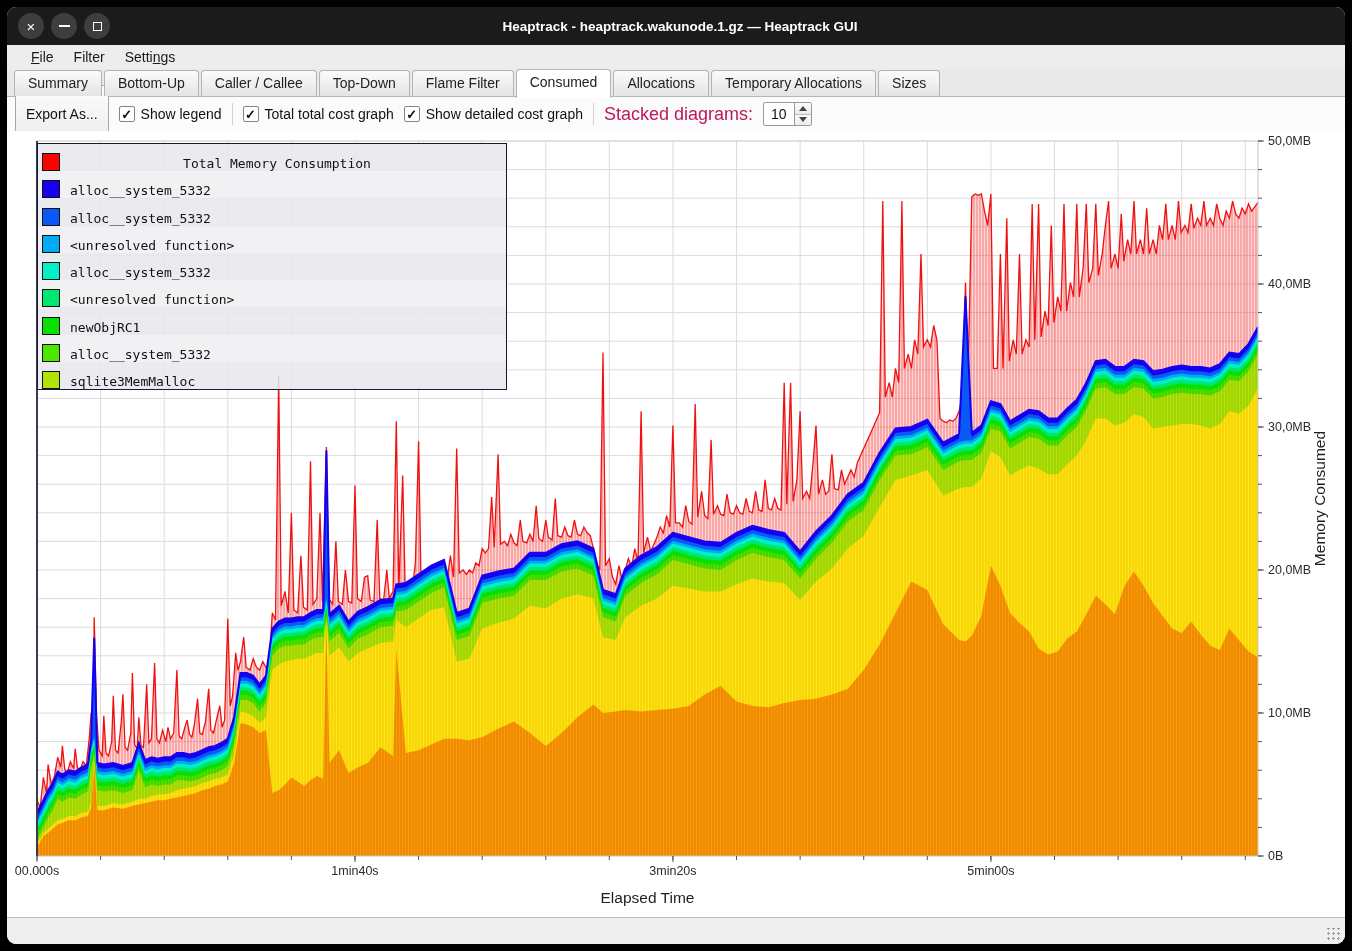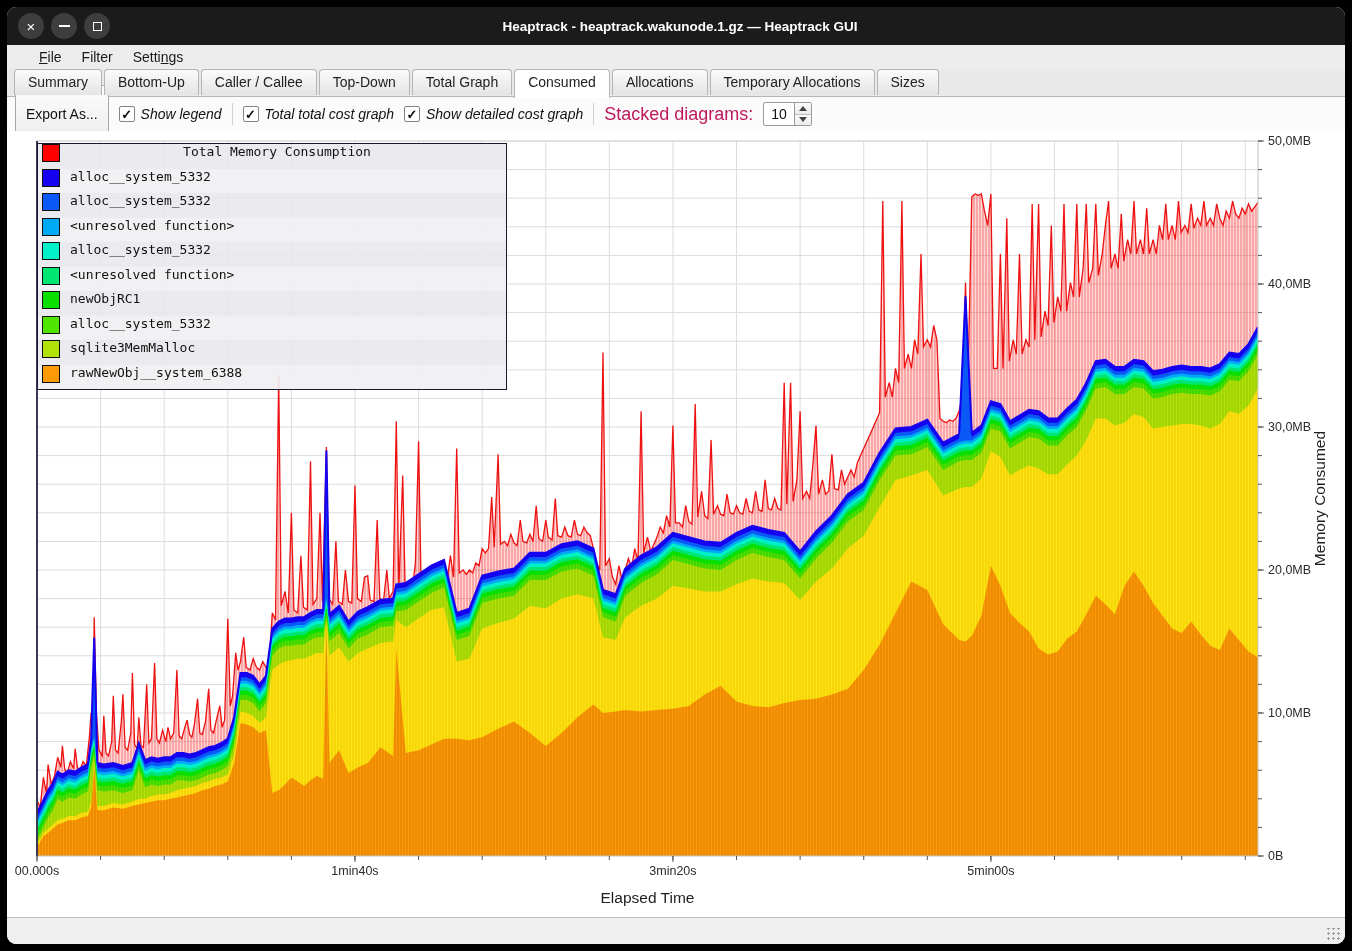--- a/index.html
+++ b/index.html
@@ -9,53 +9,53 @@
     background:#fff; border-radius:9px; overflow:hidden; display:flex; flex-direction:column; }
   
   .titlebar { height:38px; background:#1b1b1b; position:relative; display:flex; align-items:center; flex:none; }
   .win-buttons { position:absolute; left:11px; top:0; height:100%; display:flex; align-items:center; gap:7px; }
   .win-btn { width:26px; height:26px; border-radius:50%; background:#3e3e3e; color:#fff;
     display:flex; align-items:center; justify-content:center; font-size:13px; cursor:default; }
   .win-btn .bar { width:11px; height:2px; background:#fff; }
   .win-btn .sq { width:9px; height:9px; border:1.5px solid #fff; }
   .win-title { flex:1; text-align:center; color:#fff; font-weight:bold; font-size:13.5px;margin-left:8px; }
   
-  .menubar { height:24px; background:#ededed; display:flex; align-items:center; padding-left:22px; flex:none; }
+  .menubar { height:24px; background:#ededed; display:flex; align-items:center; padding-left:14px; flex:none; }
   .menu-item { font-size:14px; color:#1a1a1a; padding:2px 10px; }
   
-  .tabbar { height:28px; background:#e9e9e9; display:flex; align-items:flex-start; padding-left:7px; flex:none;
+  .tabbar { height:28px; background:#e9e9e9; display:flex; align-items:center; padding-left:7px; flex:none;
     border-bottom:1px solid #b6b6b6; }
   .tab { font-size:14px; color:#222; padding:4px 13px 5px; border:1px solid #b4b4b4; border-bottom:none;
     border-radius:4px 4px 0 0; background:linear-gradient(#fbfbfb,#e4e4e4); margin-right:2px; height:26px;
     white-space:nowrap; position:relative; }
   .tab.active { background:#fff; height:29px; margin-bottom:-1px; z-index:2; }
   
   .toolbar { height:34px; background:#fbfbfb; display:flex; align-items:center; padding:0 8px; gap:10px; flex:none; }
   .tb-btn { font-size:14px; color:#111; border:1px solid #a7a7a7; border-radius:3px; padding:20px 10px;
     background:linear-gradient(#fdfdfd,#ececec); }
   .tb-sep { width:1px; height:22px; background:#d2d2d2; }
   .checkbox-row { display:flex; align-items:center; gap:6px; }
   .cb-box { width:16px; height:16px; border:1px solid #848484; border-radius:2px; background:#fff;
     display:flex; align-items:center; justify-content:center; font-size:13px; font-weight:bold; color:#111; line-height:1; }
-  .cb-label { font-size:14px; color:#111;font-style:italic; }
+  .cb-label { font-size:14px; color:#111; }
   .spin-label { font-size:18px; color:#be185d; }
   .spinbox { display:flex; border:1px solid #9a9a9a; border-radius:2px; background:#fff; height:24px; }
   .spin-value { width:30px; font-size:14px; color:#111; display:flex; align-items:center; padding-left:7px; }
   .spin-arrows { width:17px; border-left:1px solid #9a9a9a; display:flex; flex-direction:column; }
   .spin-up,.spin-down { flex:1; display:flex; align-items:center; justify-content:center;
     background:linear-gradient(#fcfcfc,#ebebeb); }
   .spin-up { border-bottom:1px solid #bbb; }
   .tri-up { width:0; height:0; border-left:4px solid transparent; border-right:4px solid transparent; border-bottom:5px solid #444; }
   .tri-down { width:0; height:0; border-left:4px solid transparent; border-right:4px solid transparent; border-top:5px solid #444; }
   
   .chartarea { position:relative; flex:1; background:#fff; }
   #chart-svg { position:absolute; left:0; top:0; }
   .legend { position:absolute; left:30px; top:12px; width:470px; height:247px;
     background:rgba(232,232,236,0.86); border:1px solid #1a1a2e; display:flex; flex-direction:column; }
-  .legend-row { flex:1; display:flex; align-items:flex-start; padding-left:4px; }
+  .legend-row { flex:1; display:flex; align-items:flex-end; padding-left:4px; }
   .legend-row:nth-child(even) { background:rgba(255,255,255,0.33); }
   .legend-swatch { width:18px; height:18px; border:1.5px solid #101010; flex:none; }
   .legend-label { font-family:"DejaVu Sans Mono", monospace; font-size:13px; color:#111; margin-left:10px; white-space:pre; }
   .legend-row.title .legend-label { flex:1; text-align:center; margin-right:22px; }
   
   .statusbar { height:27px; background:#efefef; border-top:1px solid #bdbdbd; position:relative; flex:none; }
   .grip { position:absolute; right:4px; bottom:3px; width:15px; height:13px;
     background-image:radial-gradient(#9f9f9f 1.1px, transparent 1.2px); background-size:5px 5px; background-position:bottom right; }
 </style>
 </head>
@@ -82,21 +82,21 @@
       <div class="menu-item"><u>F</u>ile</div>
       <div class="menu-item">Filter</div>
       <div class="menu-item">Setti<u>n</u>gs</div>
     </div>
 
   <div class="tabbar" id="tabbar">
       <div class="tab">Summary</div>
       <div class="tab">Bottom-Up</div>
       <div class="tab">Caller / Callee</div>
       <div class="tab">Top-Down</div>
-      <div class="tab">Total Graph</div>
+      <div class="tab">Flame Filter</div>
       <div class="tab active">Consumed</div>
       <div class="tab">Allocations</div>
       <div class="tab">Temporary Allocations</div>
       <div class="tab">Sizes</div>
     </div>
 
   <div class="toolbar">
     <button class="tb-btn">Export As...</button>
     <span id="toolbar-items" style="display:flex;align-items:center;gap:10px;">
         <span class="checkbox-row">
@@ -315,24 +315,20 @@
           <span class="legend-label">newObjRC1</span>
         </div>
         <div class="legend-row">
           <span class="legend-swatch" style="background: rgb(78, 230, 0);"></span>
           <span class="legend-label">alloc__system_5332</span>
         </div>
         <div class="legend-row">
           <span class="legend-swatch" style="background: rgb(178, 227, 9);"></span>
           <span class="legend-label">sqlite3MemMalloc</span>
         </div>
-        <div class="legend-row">
-          <span class="legend-swatch" style="background: rgb(251, 154, 6);"></span>
-          <span class="legend-label">rawNewObj__system_6388</span>
-        </div>
       </div>
   </div>
 
   <div class="statusbar">
     <div class="grip"></div>
   </div>
 
 </div>
 
 </body></html>

